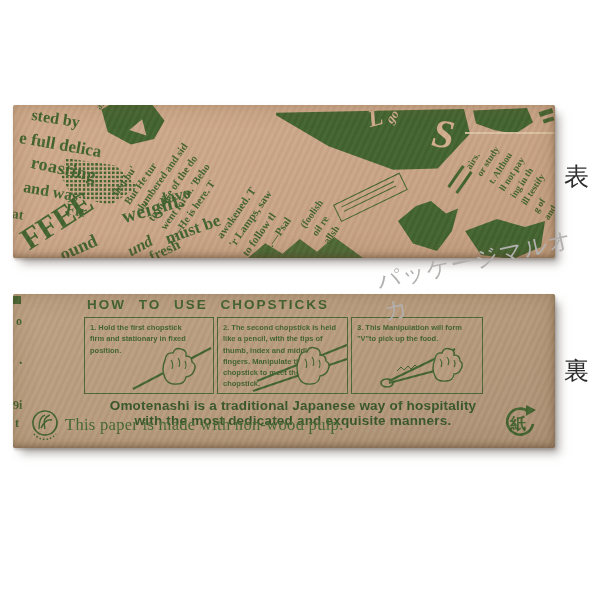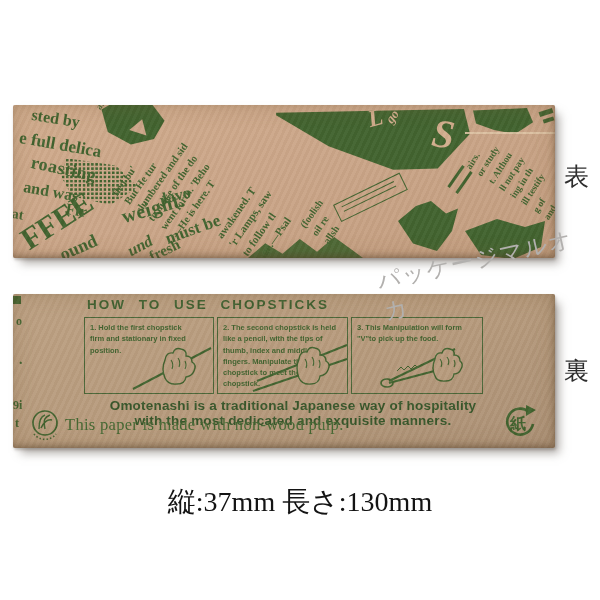--- a/index.html
+++ b/index.html
@@ -193,14 +193,13 @@
     <svg style="position:absolute;left:487px;top:111px" width="36" height="36" viewBox="0 0 36 36">
       <path d="M29 7 A13 13 0 1 0 33 19" fill="none" stroke="#41632f" stroke-width="2.6"></path>
       <path d="M26 0 L36 5 L26 11 Z" fill="#41632f"></path>
       <text x="18" y="24" text-anchor="middle" font-size="16" font-weight="bold" fill="#41632f" font-family="Liberation Sans, sans-serif">紙</text>
     </svg>
   </div>
 
   <div class="side-label" style="top:160px">表</div>
   <div class="side-label" style="top:354px">裏</div>
   <div id="watermark">パッケージマルオカ</div>
-  <div id="caption">縦:37mm 長さ:130mm</div>
 </div>
 
 </body></html>

